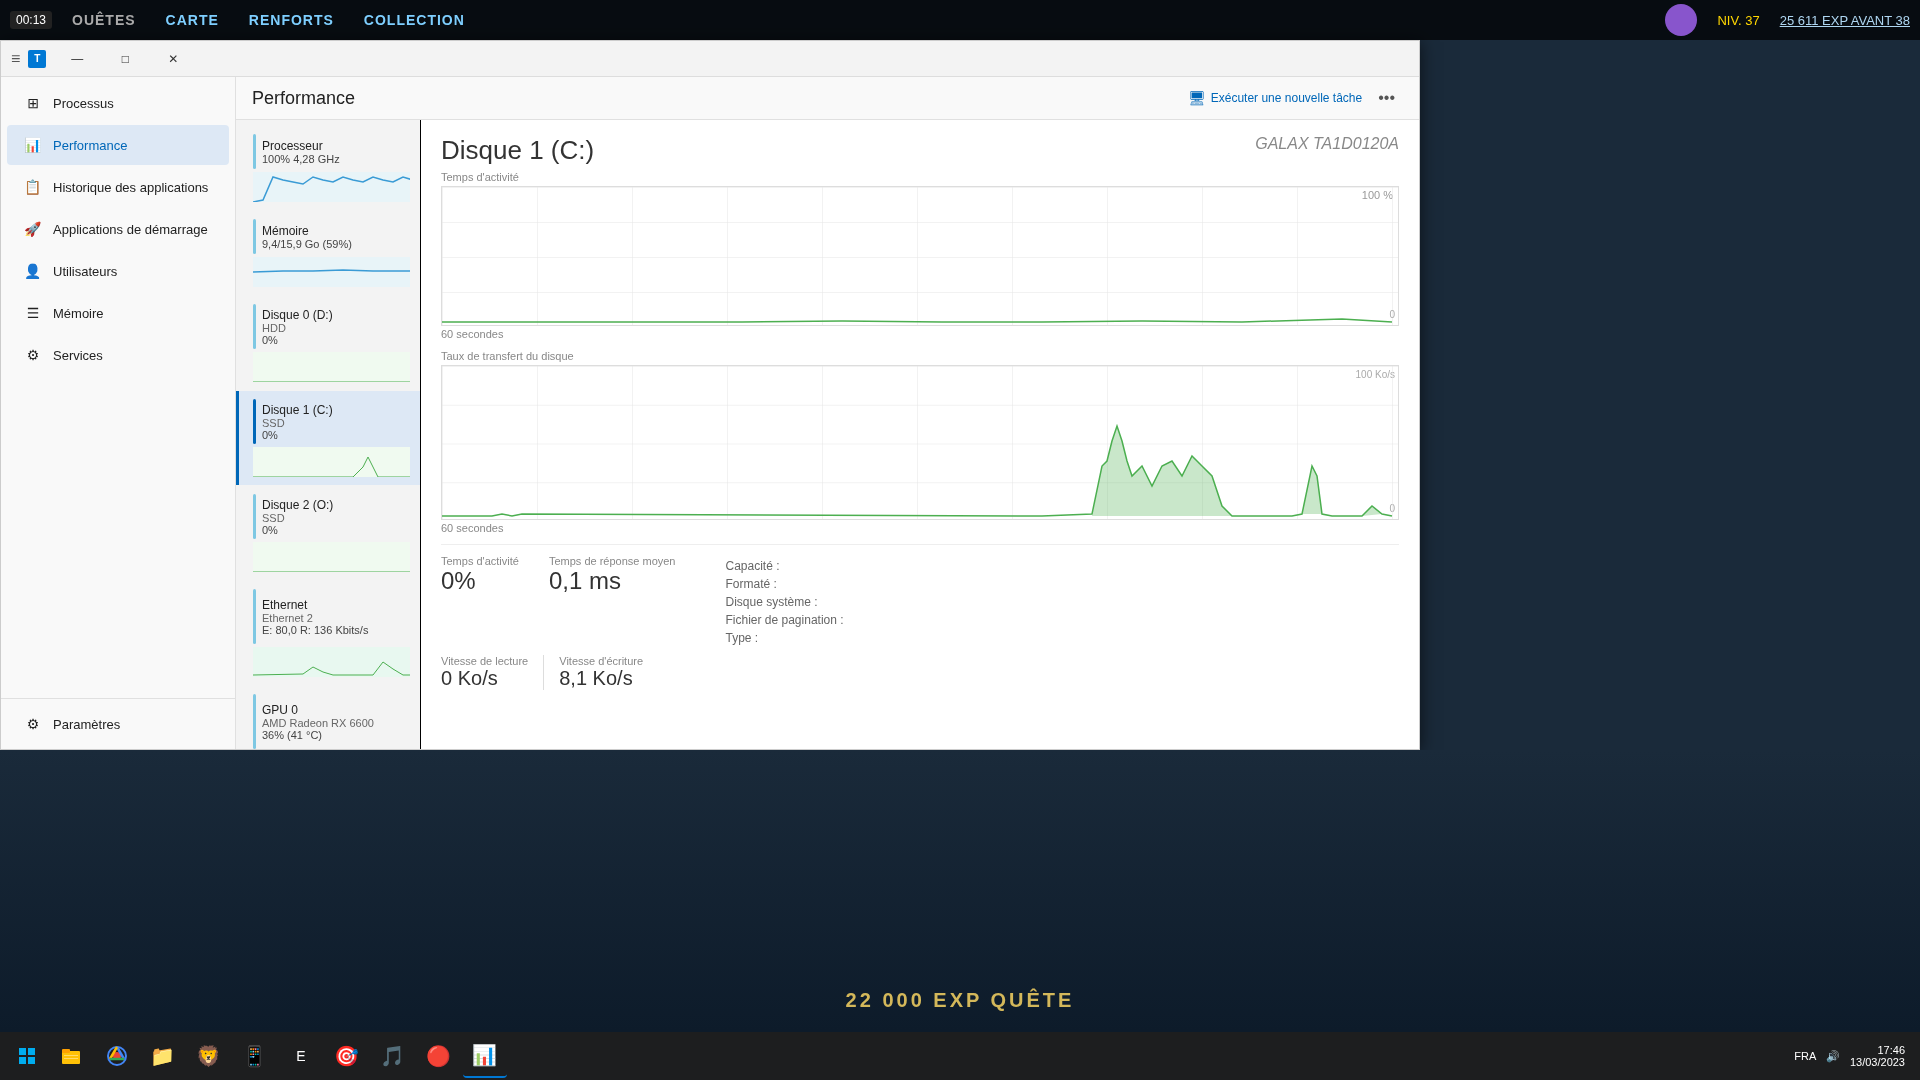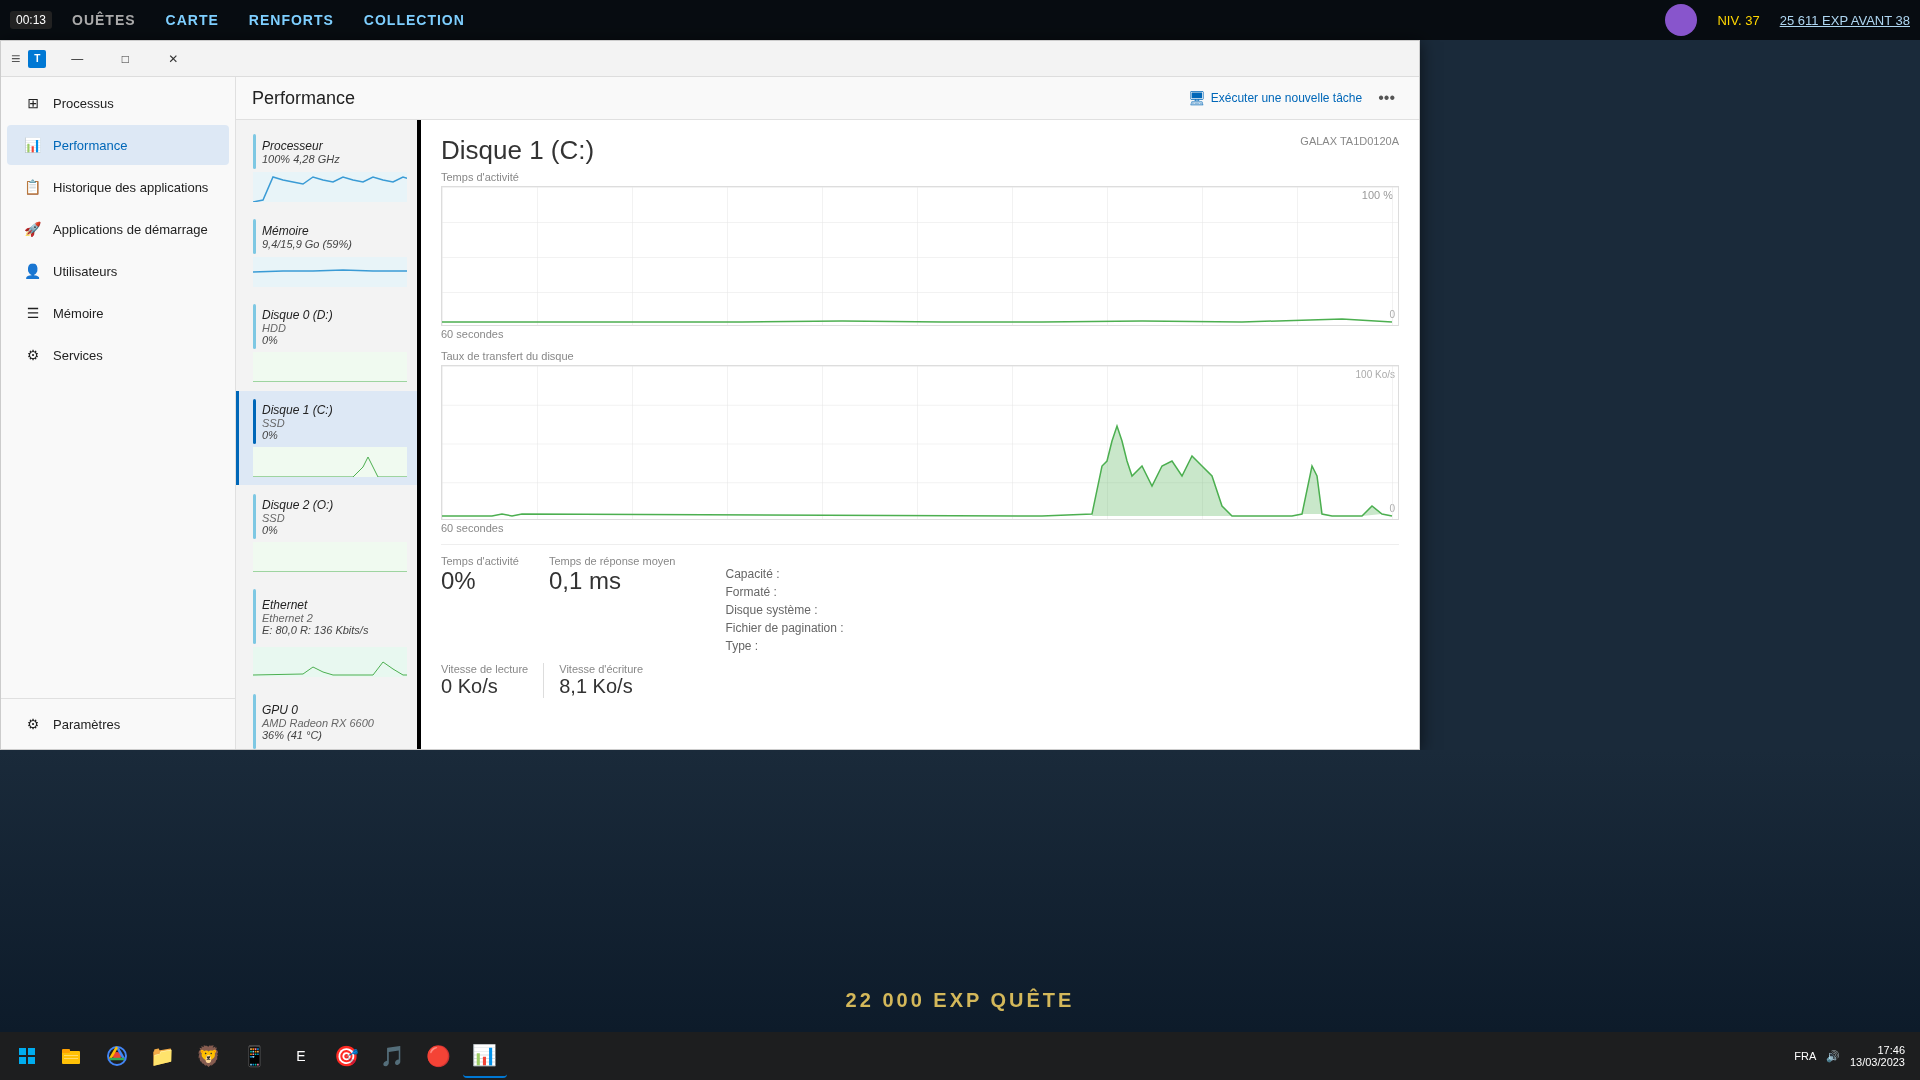--- a/index.html
+++ b/index.html
@@ -200,24 +200,23 @@
     .tm-content {
       display: flex;
       flex: 1;
       overflow: hidden;
     }
 
     
     .device-list {
       width: 185px;
       background: #f3f3f3;
-      border-right: 4px solid #000000;
+      border-right: 1px solid #000000;
       overflow-y: auto;
       padding: 5px 0;
-      font-style: italic;
     }
     .device-item {
       padding: 8px 10px 8px 14px;
       cursor: pointer;
       border-left: 3px solid transparent;
       margin: 1px 0;
     }
     .device-item.active { 
       background: #dde8f5; 
       border-left: 3px solid #0067b8;
@@ -256,23 +255,24 @@
       justify-content: space-between;
       align-items: flex-start;
       margin-bottom: 5px;
     }
     .detail-title {
       font-size: 26px;
       color: #333;
       font-weight: 300;
     }
     .detail-subtitle {
-      font-size: 11px;
+      font-size: 16px;
       color: #888;
       text-align: right;
+      font-style: italic;
     }
 
     
     .chart-section {
       margin-bottom: 10px;
     }
     .chart-label {
       font-size: 11px;
       color: #888;
       margin-bottom: 3px;
@@ -676,21 +676,21 @@
 
           <div class="stats-row">
             <div class="stat-item">
               <span class="stat-label">Temps d'activité</span>
               <span class="stat-value">0%</span>
             </div>
             <div class="stat-item">
               <span class="stat-label">Temps de réponse moyen</span>
               <span class="stat-value">0,1 ms</span>
             </div>
-            <div class="info-grid" style="margin-top:12px;margin-left:20px;">
+            <div class="info-grid" style="margin-top:4px;margin-left:20px;">
               <div class="info-row">
                 <span class="info-key">Capacité :</span>
               </div>
               <div class="info-row">
                 <span class="info-key">Formaté :</span>
               </div>
               <div class="info-row">
                 <span class="info-key">Disque système :</span>
               </div>
               <div class="info-row">

